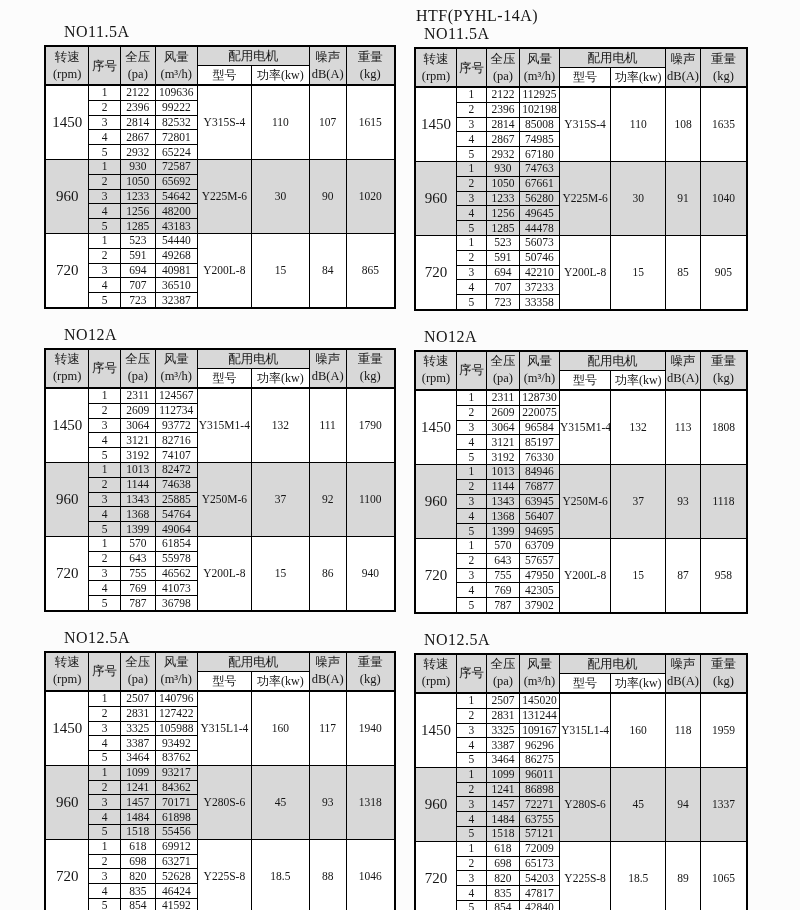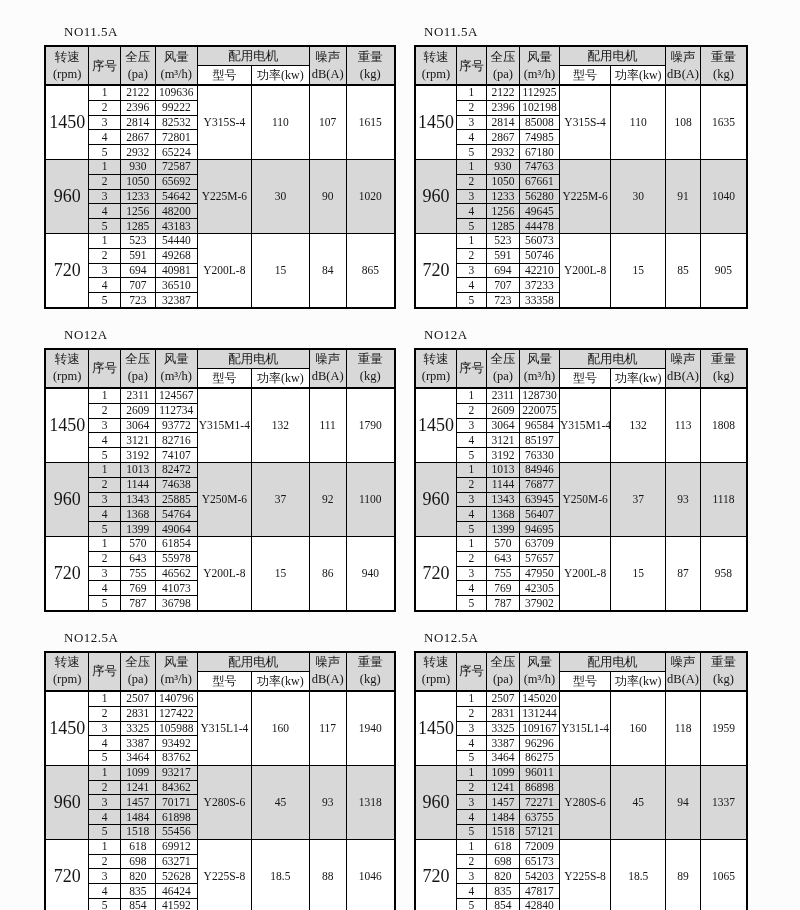--- a/index.html
+++ b/index.html
@@ -11,21 +11,21 @@
   }
   .col{position:absolute;top:6px;}
   .col.left{left:44px;width:352px;}
   .col.right{left:414px;width:334px;}
   .series-title{
     font-size:16px;height:19px;line-height:19px;
     letter-spacing:0.5px;padding-left:18px;white-space:nowrap;
   }
   .col.right .series-title{padding-left:2px;}
   .size-title{
-    font-size:13px;height:18px;line-height:18px;
+    font-size:16px;height:18px;line-height:18px;
     letter-spacing:0.5px;padding-left:20px;margin:17px 0 4px 0;white-space:nowrap;
   }
   .col.right .size-title{padding-left:10px;}
   .series-title + .size-title{margin-top:0;}
   table.fan-table{
     width:100%;border-collapse:collapse;table-layout:fixed;
     border:2px solid #000;background:#404040;
   }
   .fan-table th,.fan-table td{
     border:1px solid #000;text-align:center;vertical-align:middle;
@@ -36,21 +36,21 @@
     font-size:12.5px;height:18px;line-height:16px;
   }
   .fan-table thead{border-bottom:2px solid #000;}
   .fan-table thead th.sub{background:#ffffff;font-size:12px;}
   .fan-table thead th .ln{display:block;height:17px;line-height:17px;}
   .fan-table td{
     font-size:11.5px;height:13.8px;line-height:13px;
     background:#ffffff;
   }
   .fan-table td.shaded{background:#d8d8d8;}
-  .fan-table td.rpm-cell{font-size:18px;}
+  .fan-table td.rpm-cell{font-size:15px;}
 </style>
 </head>
 <body>
 
 <div id="columns-host">
     <div class="col left">
       <div class="size-title">NO11.5A</div>
       <table class="fan-table">
         <colgroup>
           <col style="width: 12.5%;">
@@ -450,20 +450,21 @@
           </tr>
           <tr>
             <td class="seq-cell">5</td>
             <td class="pressure-cell">854</td>
             <td class="flow-cell">41592</td>
           </tr>
         </tbody>
       </table>
     </div>
     <div class="col right">
+      <div class="series-title">HTF(PYHL-14A)</div>
       <div class="size-title">NO11.5A</div>
       <table class="fan-table">
         <colgroup>
           <col style="width: 12.5%;">
           <col style="width: 9%;">
           <col style="width: 10%;">
           <col style="width: 12%;">
           <col style="width: 15.5%;">
           <col style="width: 16.5%;">
           <col style="width: 10.5%;">

